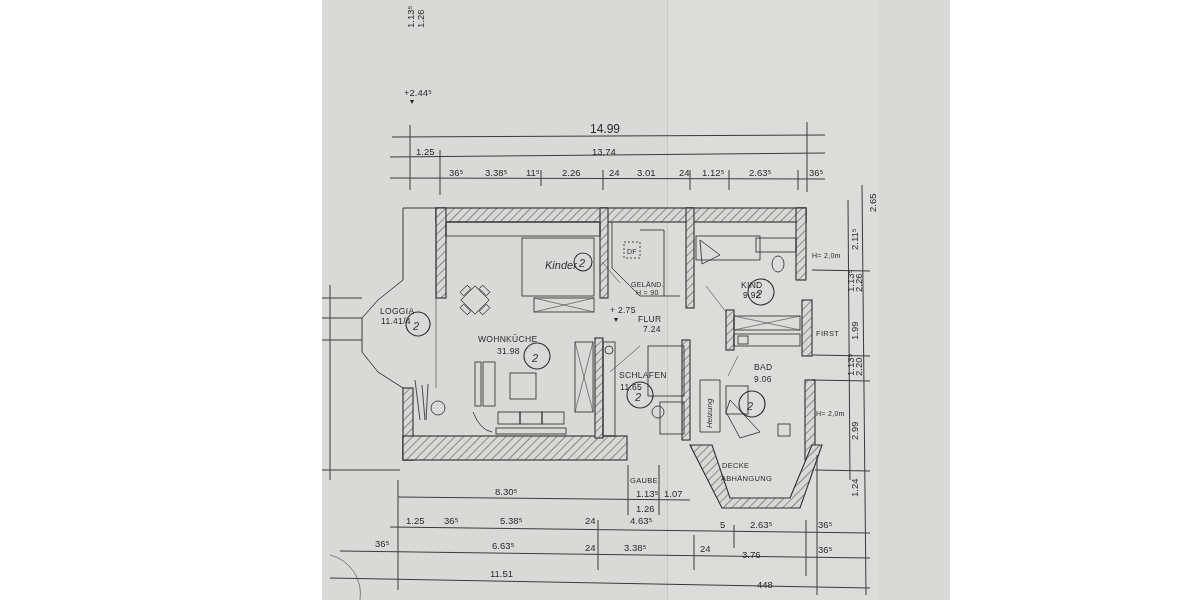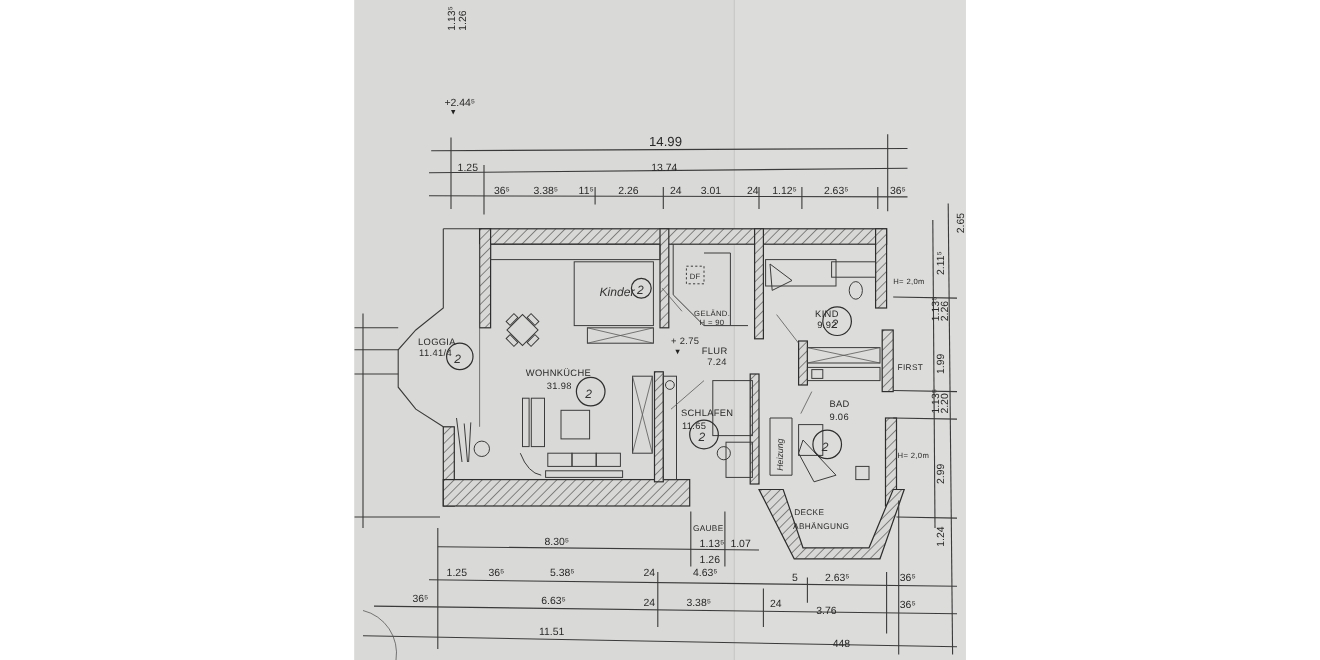--- a/index.html
+++ b/index.html
@@ -1,17 +1,17 @@
 <!DOCTYPE html>
 <html><head>
 <meta charset="utf-8">
 <style>
   html,body{margin:0;padding:0;background:#ffffff;}
   body{width:1200px;height:600px;overflow:hidden;position:relative;font-family:"Liberation Sans",sans-serif;}
-  .paper{position:absolute;left:322px;top:0;width:556px;height:600px;background:#d9d9d7;overflow:hidden;}
+  .paper{position:absolute;left:322px;top:0;width:628px;height:600px;background:#d9d9d7;overflow:hidden;}
   .paper-right{position:absolute;left:345px;top:0;width:211px;height:600px;background:#dcdcda;}
   .fold{position:absolute;left:345px;top:0;width:1px;height:600px;background:#c6c6c4;}
   svg{position:absolute;left:0;top:0;}
   .dim{font-size:9.5px;fill:#2a2a2a;}
   .dimbig{font-size:12px;fill:#2a2a2a;}
   .room{font-size:8.5px;fill:#2a2a2a;letter-spacing:0.3px;}
   .hand{font-size:11px;fill:#333;font-style:italic;}
   .ln{stroke:#3a3a3a;stroke-width:1;fill:none;}
   .thin{stroke:#555;stroke-width:0.7;fill:none;}
   .wall{fill:url(#hatch);stroke:#2e2e2e;stroke-width:1.1;}

